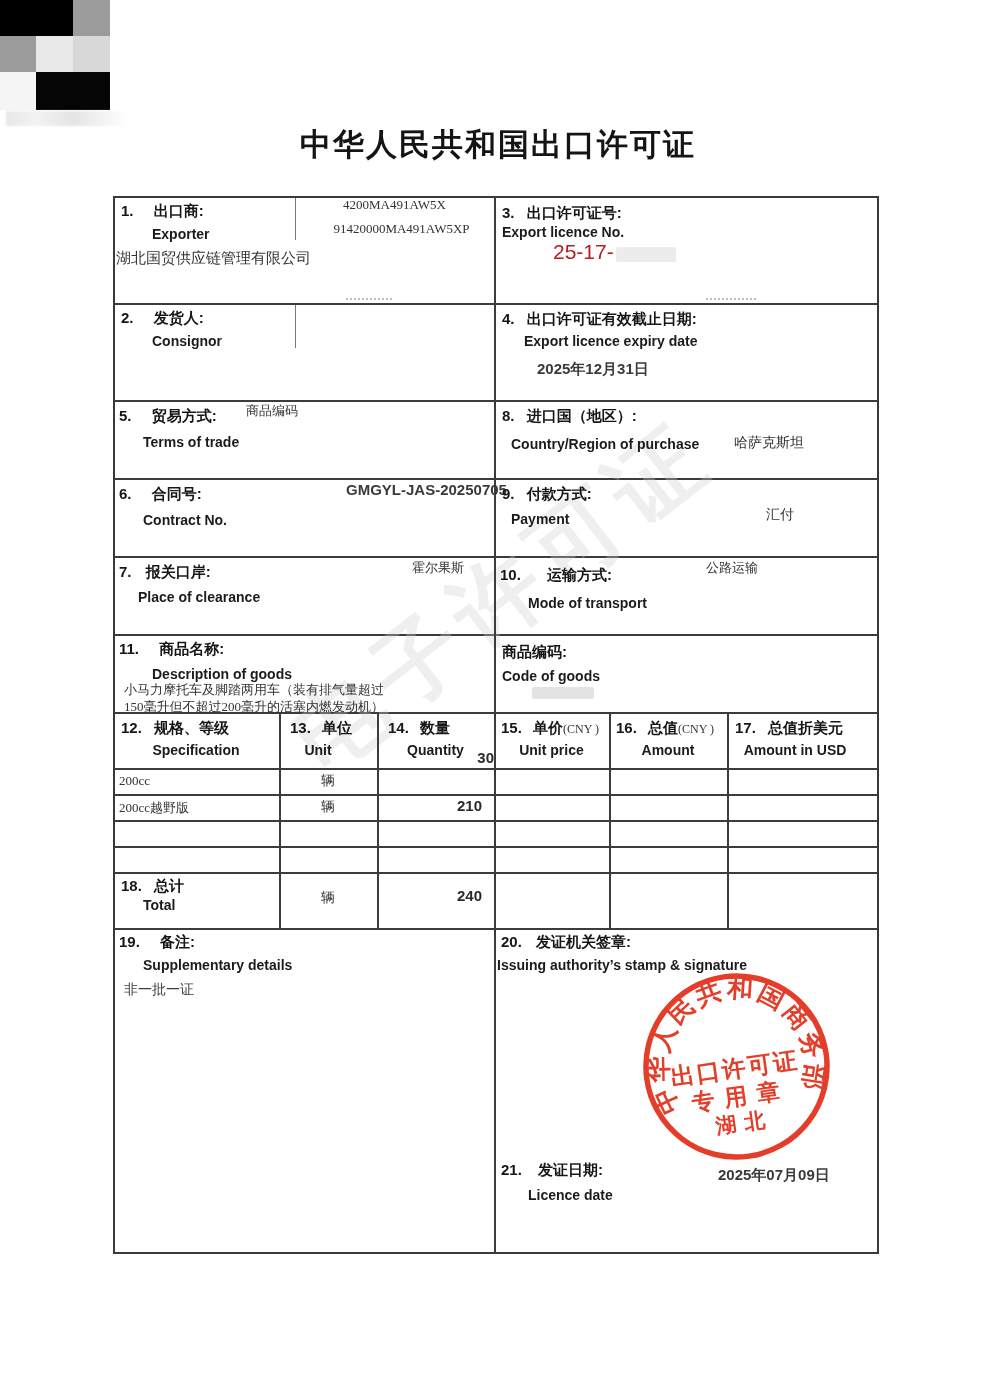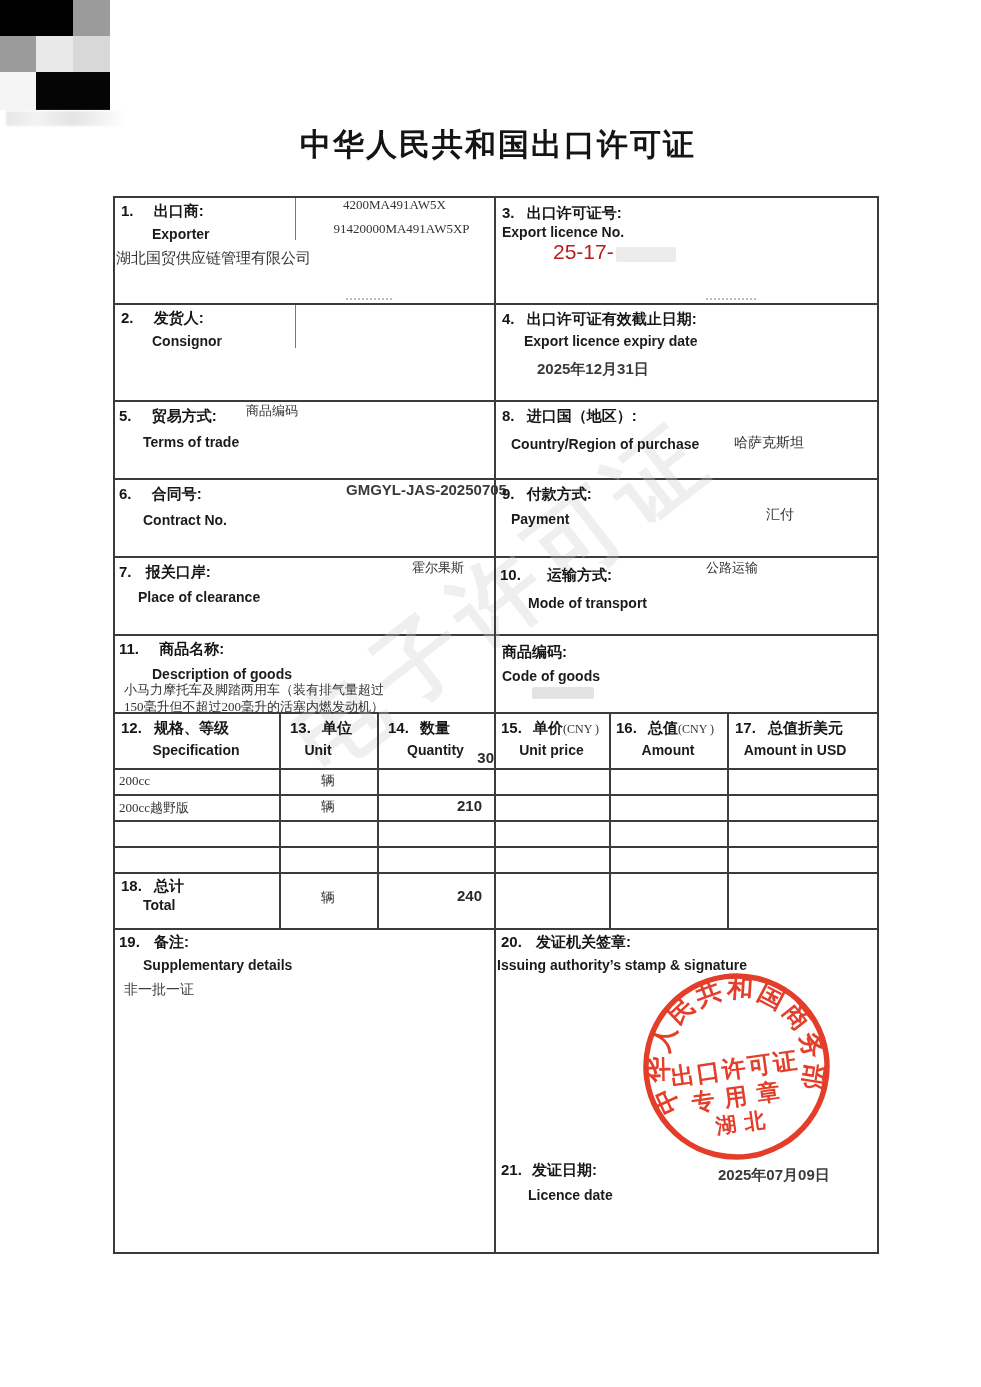--- a/index.html
+++ b/index.html
@@ -203,21 +203,21 @@
   <div class="abs zh z2" style="left:121px;top:877px;">
     <span class="no">18.</span>
     <span class="lbl" style="margin-left:8px;">总计</span>
   </div>
   <div class="abs en z2" style="left:143px;top:869px;margin-top:28px;">Total</div>
   <div class="abs serif ctr z2" style="left:279px;top:889px;width:98px;">辆</div>
   <div class="abs num rt z2" style="left:377px;top:887px;width:105px;">240</div>
 
   <div class="abs zh z2" style="left:119px;top:933px;">
     <span class="no">19.</span>
-    <span class="lbl" style="margin-left:10px;">备注:</span>
+    <span class="lbl" style="margin-left:16px;">备注:</span>
   </div>
   <div class="abs en z2" style="left:143px;top:957px;">Supplementary details</div>
   <div class="abs serif z2" style="left:124px;top:981px;color:#3f3f3f;">非一批一证</div>
 
   <div class="abs zh z2" style="left:501px;top:933px;">
     <span class="no">20.</span>
     <span class="lbl" style="margin-left:10px;">发证机关签章:</span>
   </div>
   <div class="abs en z2" style="left:497px;top:957px;">Issuing authority’s stamp &amp; signature</div>
 
@@ -227,18 +227,18 @@
     <text font-size="26" font-weight="700" fill="#e2301a" letter-spacing="3" font-family="Liberation Sans,sans-serif">
       <textPath href="#ringPath" startOffset="50%" text-anchor="middle">中华人民共和国商务部</textPath>
     </text>
     <text x="98" y="110" text-anchor="middle" font-size="24" font-weight="700" fill="#e2301a" letter-spacing="2" font-family="Liberation Sans,sans-serif">出口许可证</text>
     <text x="100" y="138" text-anchor="middle" font-size="23" font-weight="700" fill="#e2301a" letter-spacing="10" font-family="Liberation Sans,sans-serif">专用章</text>
     <text x="100" y="164" text-anchor="middle" font-size="21" font-weight="700" fill="#e2301a" letter-spacing="8" font-family="Liberation Sans,sans-serif">湖北</text>
   </svg>
 
   <div class="abs zh z2" style="left:501px;top:1161px;">
     <span class="no">21.</span>
-    <span class="lbl" style="margin-left:6px;">发证日期:</span>
+    <span class="lbl" style="margin-left:12px;">发证日期:</span>
   </div>
   <div class="abs en z2" style="left:528px;top:1187px;">Licence date</div>
   <div class="abs z2" style="left:718px;top:1166px;font-weight:700;font-size:15px;color:#3a3a3a;">2025年07月09日</div>
 
 </div>
 
 </body></html>

